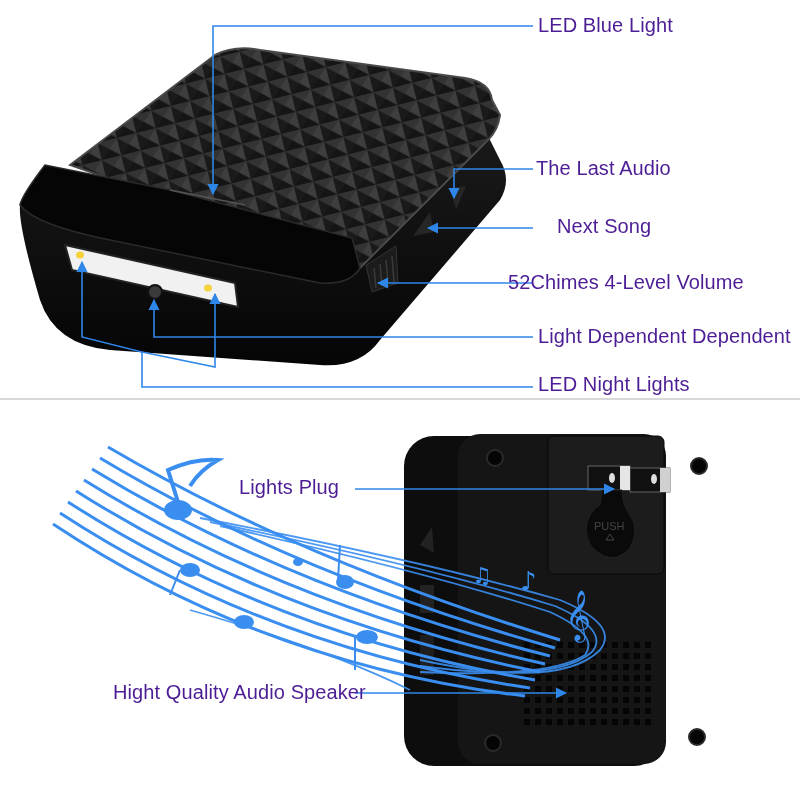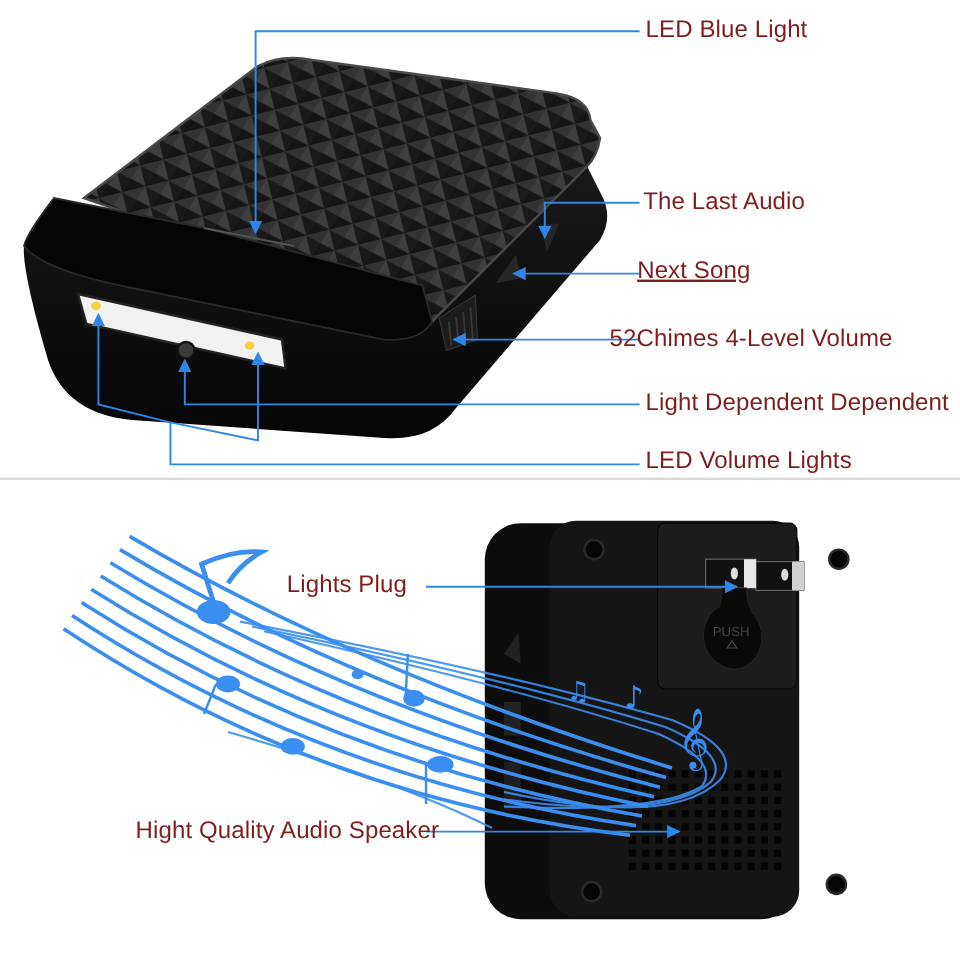--- a/index.html
+++ b/index.html
@@ -1,17 +1,17 @@
 <!DOCTYPE html>
 <html><head>
 <meta charset="utf-8">
 <style>
   html, body { margin:0; padding:0; background:#ffffff; }
   body { width:800px; height:800px; position:relative; overflow:hidden; font-family:"Liberation Sans", sans-serif; }
-  .label { position:absolute; color:#7f1d1d; font-size:20px; line-height:22px; white-space:nowrap; letter-spacing:0.1px; }
+  .label { position:absolute; color:#4c1d95; font-size:20px; line-height:22px; white-space:nowrap; letter-spacing:0.1px; }
   svg.layer { position:absolute; left:0; top:0; }
   .divider { position:absolute; left:0; top:398px; width:800px; height:2px; background:#d9d9d9; }
 </style>
 </head>
 <body>
 
 <svg class="layer" width="800" height="400" viewBox="0 0 800 400">
   <defs>
     <pattern id="diamonds" width="20" height="18" patternUnits="userSpaceOnUse" patternTransform="rotate(-14)">
       <rect width="20" height="18" fill="#2b2b2b"></rect>
@@ -59,24 +59,24 @@
     <path d="M533,228 L428,228" marker-end="url(#arrow)"></path>
     <path d="M533,283 L378,283" marker-end="url(#arrow)"></path>
     <path d="M533,337 L154,337 L154,300" marker-end="url(#arrow)"></path>
     <path d="M533,387 L142,387 L142,352 L82,337 L82,262" marker-end="url(#arrow)"></path>
     <path d="M142,352 L215,367 L215,294" marker-end="url(#arrow)"></path>
   </g>
 </svg>
 
 <div class="label" style="left:538px;top:14px;">LED Blue Light</div>
 <div class="label" style="left:536px;top:157px;">The Last Audio</div>
-<div class="label" style="left:531px;top:215px;text-decoration:underline;">Next Song</div>
+<div class="label" style="left:557px;top:215px;">Next Song</div>
 <div class="label" style="left:508px;top:271px;">52Chimes 4-Level Volume</div>
 <div class="label" style="left:538px;top:325px;">Light Dependent Dependent</div>
-<div class="label" style="left:538px;top:373px;">LED Volume Lights</div>
+<div class="label" style="left:538px;top:373px;">LED Night Lights</div>
 
 <div class="divider"></div>
 
 <svg class="layer" width="800" height="800" viewBox="0 0 800 800" style="top:0;">
 
   <rect x="404" y="436" width="260" height="330" rx="30" fill="#0d0d0d"></rect>
   <rect x="458" y="434" width="208" height="330" rx="22" fill="#151515"></rect>
 
   <g fill="#050505" stroke="#2a2a2a" stroke-width="2">
     <circle cx="495" cy="458" r="8"></circle>

